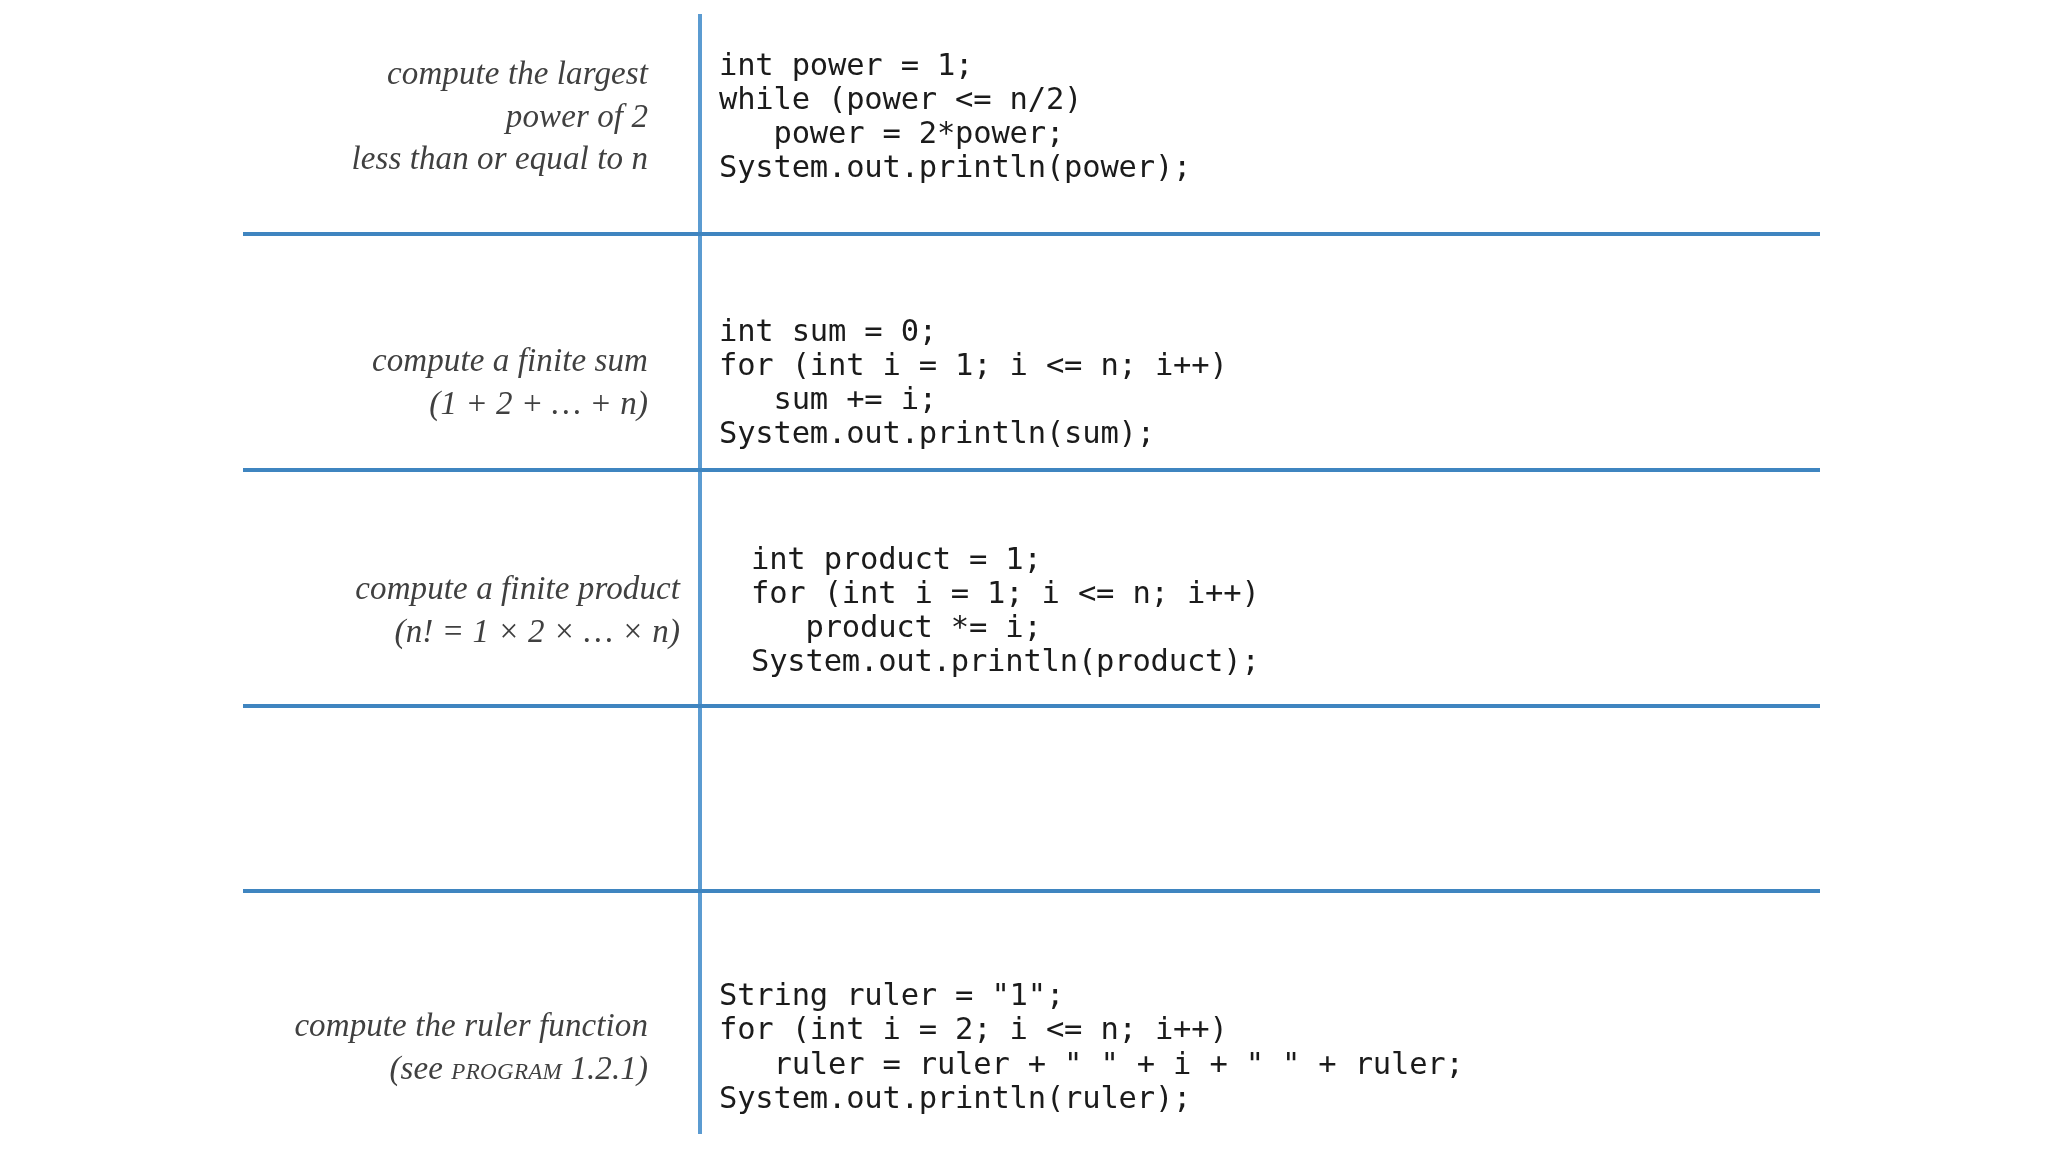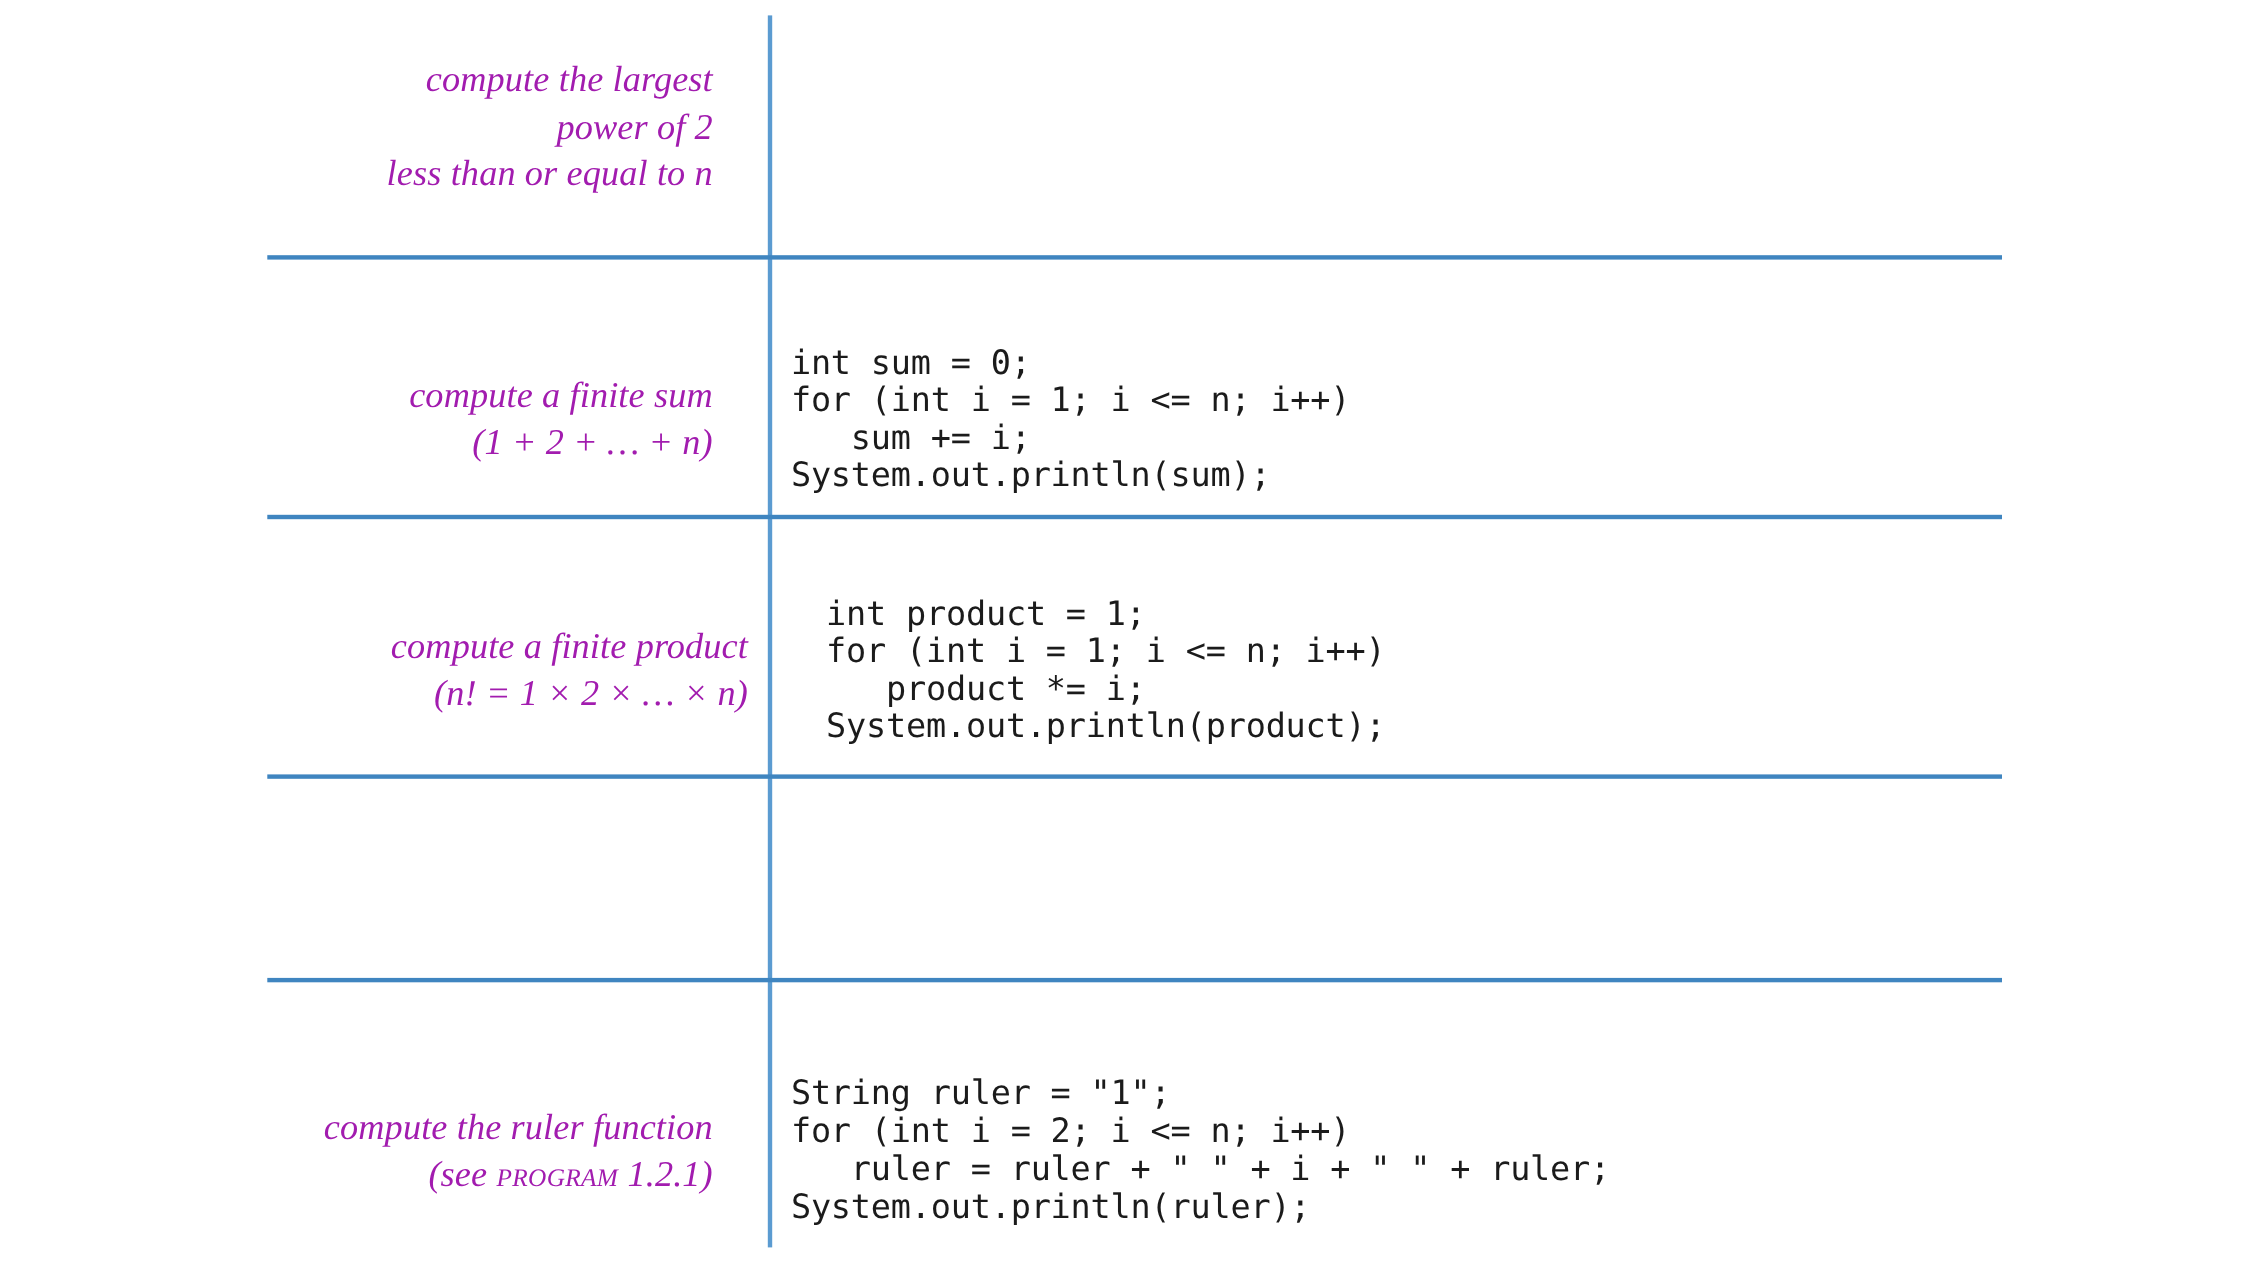--- a/index.html
+++ b/index.html
@@ -57,21 +57,21 @@
   .row.r2 { top: 232px;  height: 300px; }
   .row.r3 { top: 492px;  height: 236px; padding-left: 32px; }
   .row.r4 { top: 704px;  height: 185px; }
   .row.r5 { top: 889px;  height: 315px; }
 
   .desc-cell {
     width: 680px;
     padding-right: 32px;
     box-sizing: border-box;
     text-align: right;
-    color: #a21caf;
+    color: #404040;
     font-family: "Liberation Serif", serif;
     font-style: italic;
     font-size: 33px;
     line-height: 1.30;
     letter-spacing: 0.1px;
     white-space: pre-line;
   }
 
   .code-cell {
     flex: 1;
@@ -100,20 +100,24 @@
   <div class="v-rule"></div>
   <div class="h-rule r1"></div>
   <div class="h-rule r2"></div>
   <div class="h-rule r3"></div>
   <div class="h-rule r4"></div>
 
   <div class="row r1">
     <div class="desc-cell">compute the largest
 power of 2
 less than or equal to n</div>
+    <div class="code-cell">int power = 1;
+while (power &lt;= n/2)
+   power = 2*power;
+System.out.println(power);</div>
   </div>
 
   <div class="row r2">
     <div class="desc-cell">compute a finite sum
 (1 + 2 + … + n)</div>
     <div class="code-cell">int sum = 0;
 for (int i = 1; i &lt;= n; i++)
    sum += i;
 System.out.println(sum);</div>
   </div>

